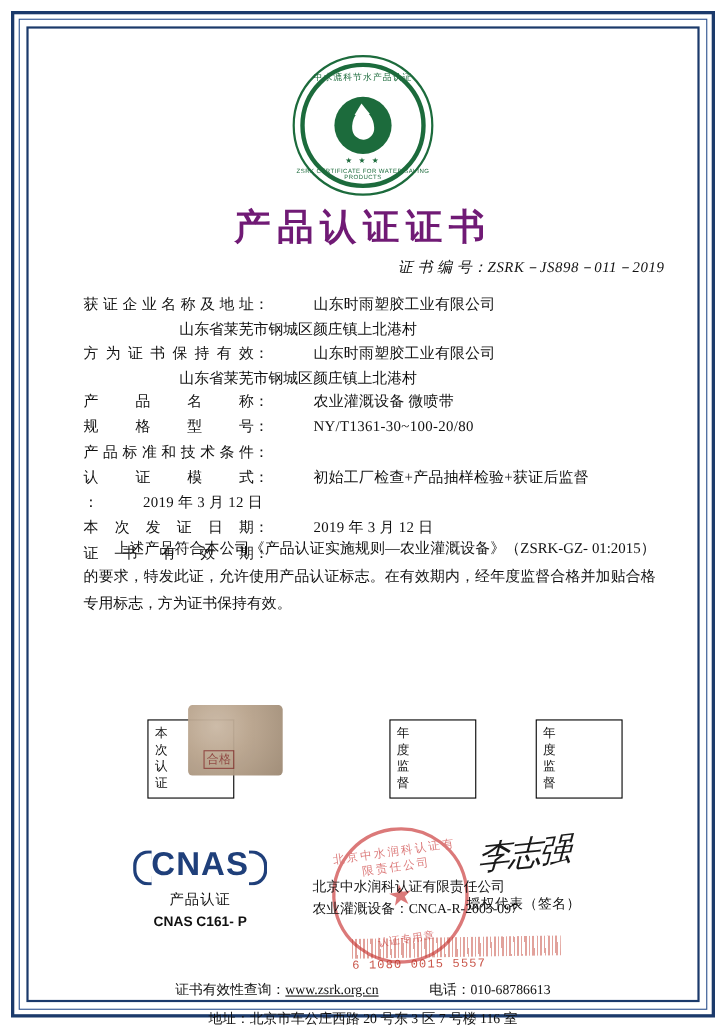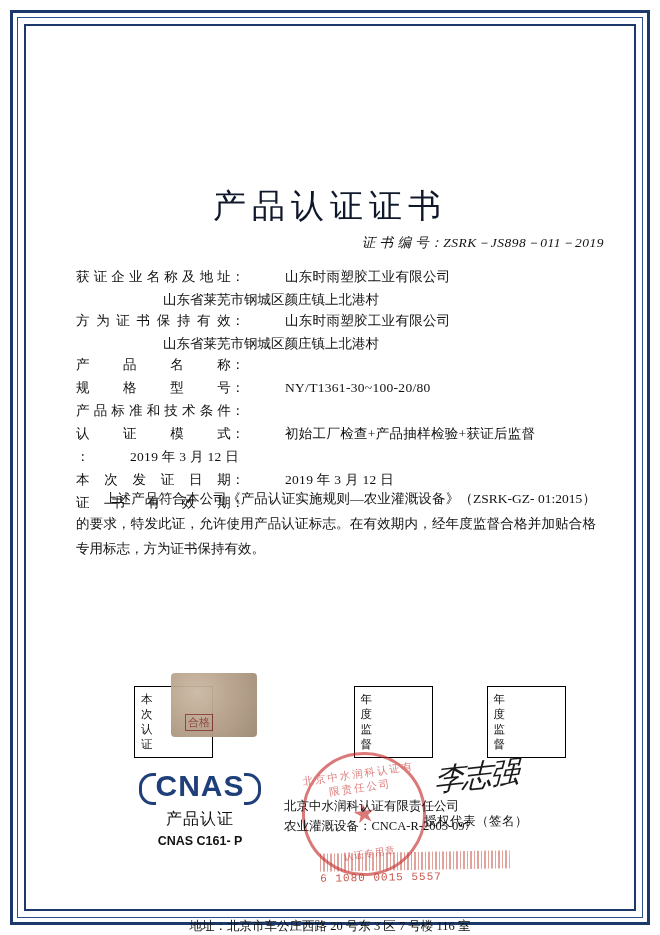--- a/index.html
+++ b/index.html
@@ -70,23 +70,23 @@
   }
   .logo-text-top{top:13px;}
   .logo-text-bottom{bottom:11px;font-size:5.5px;letter-spacing:.4px;}
   .logo-stars{
     position:absolute;left:0;right:0;bottom:26px;text-align:center;
     font-size:7px;color:#1c6b3c;letter-spacing:2px;
   }
   .title{
     position:absolute;left:0;right:0;top:150px;
     text-align:center;
-    font-size:33px;font-weight:normal;letter-spacing:6px;
+    font-size:33px;font-weight:bold;letter-spacing:6px;
     font-family:"DejaVu Serif", serif;
-    color:#0f172a;
+    color:#701a75;
   }
   .certno{
     position:absolute;right:22px;top:200px;
     font-size:13.5px;letter-spacing:.5px;font-style:italic;
   }
   .fields{
     position:absolute;left:42px;right:26px;top:232px;
     font-size:13.5px;
     line-height:21px;
   }
@@ -103,21 +103,21 @@
   .fvalue-sub{margin-left:87px;}
   .para{
     position:absolute;left:42px;right:30px;top:452px;
     font-size:13.5px;line-height:25px;
     text-indent:28px;
     text-align:justify;
   }
   
   .boxes{
     position:absolute;left:100px;right:60px;top:620px;
-    display:flex;align-items:flex-start;margin-top:32px;
+    display:flex;align-items:flex-start;
   }
   .box{
     width:88px;height:72px;border:1px solid #000;
     display:flex;align-items:center;
     padding-left:6px;
     box-sizing:border-box;
     position:relative;
     background:#fff;
   }
   .box-label{
@@ -137,41 +137,41 @@
   .stamp-img:after{
     content:"合格";
     position:absolute;left:14px;bottom:6px;
     color:#7c1d1d;font-size:11px;
     border:1px solid #7c1d1d;
     padding:0 2px;
     opacity:.75;
   }
   
   .cnas{
-    position:absolute;left:91px;top:735px;width:150px;text-align:center;
+    position:absolute;left:73px;top:735px;width:150px;text-align:center;
   }
   .cnas-mark{
     font-family:"Liberation Sans", sans-serif;
     font-weight:bold;font-size:30px;letter-spacing:1px;
     color:#1f3f7a;
     position:relative;display:inline-block;
   }
   .cnas-mark:before{
     content:"";position:absolute;left:-16px;top:4px;
     width:14px;height:26px;
     border:3px solid #1f3f7a;border-right:none;
     border-radius:14px 0 0 14px;
   }
   .cnas-mark:after{
     content:"";position:absolute;right:-16px;top:4px;
     width:14px;height:26px;
     border:3px solid #1f3f7a;border-left:none;
     border-radius:0 14px 14px 0;
   }
-  .cnas-sub{font-size:16px;margin-top:6px;letter-spacing:1px;}
+  .cnas-sub{font-size:13px;margin-top:6px;letter-spacing:1px;}
   .cnas-code{font-family:"Liberation Sans", sans-serif;font-size:12.5px;font-weight:bold;margin-top:4px;}
   .issuer{
     position:absolute;left:250px;top:762px;
     font-size:12.5px;line-height:20px;
   }
   .redseal{
     position:absolute;left:268px;top:718px;
     width:118px;height:118px;border-radius:50%;
     border:3px solid #c62828;
     color:#c62828;
@@ -230,20 +230,30 @@
 </head>
 <body>
 
 <div class="page">
   <div class="border-outer"></div>
   <div class="border-mid"></div>
   <div class="border-inner"></div>
 
   <div class="content">
 
+    <div class="logo-wrap">
+      <div class="logo">
+        <div class="logo-text-top">中水漉科节水产品认证</div>
+        <div class="logo-core">
+          <div class="logo-drop"></div>
+        </div>
+        <div class="logo-stars">★ ★ ★</div>
+        <div class="logo-text-bottom">ZSRK CERTIFICATE FOR WATER SAVING PRODUCTS</div>
+      </div>
+    </div>
 
     <div class="title">产品认证证书</div>
 
     <div class="certno">
       <span>证 书 编 号：</span><span>ZSRK－JS898－011－2019</span>
     </div>
 
     <div class="fields">
 
       <div class="frow">
@@ -256,20 +266,21 @@
       <div class="frow">
         <span class="flabel">方为证书保持有效</span>
         <span class="fcolon">：</span>
         <span class="fvalue">山东时雨塑胶工业有限公司</span>
       </div>
       <div class="fvalue-sub">山东省莱芜市钢城区颜庄镇上北港村</div>
 
       <div class="frow">
         <span class="flabel">产 品 名 称</span>
         <span class="fcolon">：</span>
+        <span class="fvalue">农业灌溉设备 微喷带</span>
       </div>
 
       <div class="frow">
         <span class="flabel">规 格 型 号</span>
         <span class="fcolon">：</span>
         <span class="fvalue">NY/T1361-30~100-20/80</span>
       </div>
 
       <div class="frow">
         <span class="flabel">产品标准和技术条件</span>
@@ -339,17 +350,20 @@
     <div class="signature">
       <div class="sig-script">李志强</div>
       <div class="sig-label">授权代表（签名）</div>
     </div>
 
     <div class="barcode">
       <span class="bars"></span>
       <span>6 1080 0015 5557</span>
     </div>
 
+    <div class="footline">
+      <span>证书有效性查询：</span><a class="lnk" href="#">www.zsrk.org.cn</a><span class="gap"></span><span>电话：</span><span>010-68786613</span>
+    </div>
 
     <div class="addr">地址：北京市车公庄西路 20 号东 3 区 7 号楼 116 室</div>
 
   </div>
 </div>
 
 </body></html>

